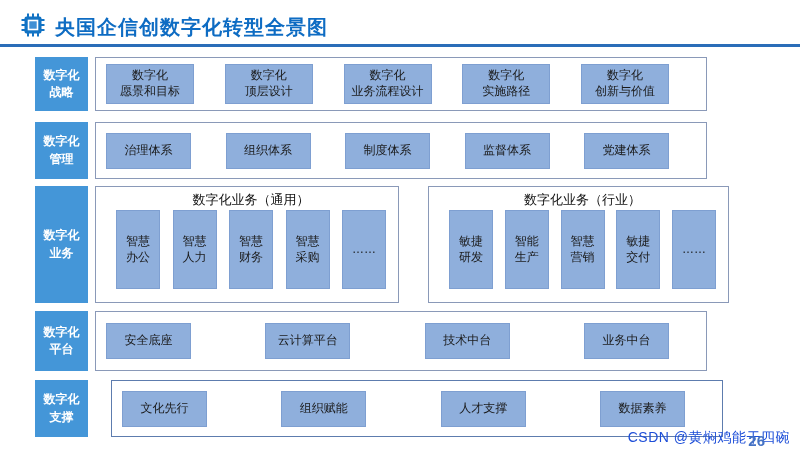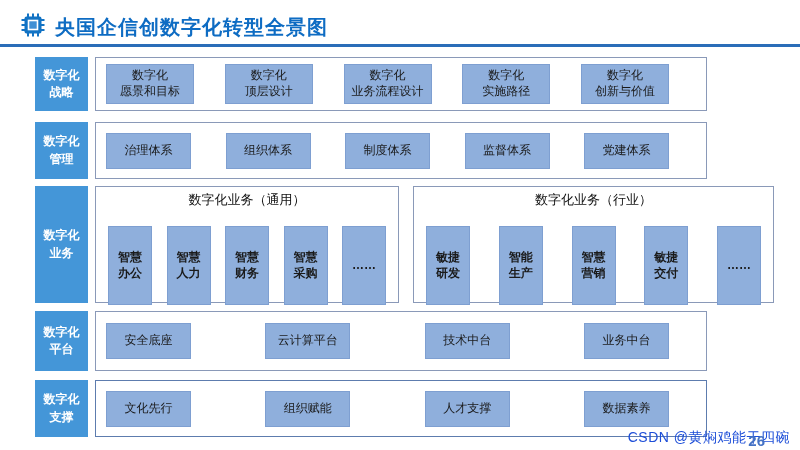--- a/index.html
+++ b/index.html
@@ -81,44 +81,44 @@
     white-space: pre-line;
     line-height: 1.3;
   }
   .hbox.tall { width: 88px; height: 40px; }
   
   .r1 { top: 57px;  height: 54px; }
   .r2 { top: 122px; height: 57px; }
   .r3 { top: 186px; height: 117px; }
   .r4 { top: 311px; height: 60px; }
   .r5 { top: 380px; height: 57px; }
-  .row-container.r5d { border-color: #5d7cae; }
+  .row-container.r5d { border-color: #5d7cae; margin-left: 16px; }
   
   .biz-group {
     position: absolute;
     top: 186px;
     height: 117px;
     border: 1px solid #8a99b8;
     background: #ffffff;
+    padding-left: 8px;
   }
   .biz-group.g1 { left: 95px;  width: 304px; }
-  .biz-group.g2 { left: 413px; width: 361px; }
+  .biz-group.g2 { left: 428px; width: 301px; }
   .biz-title {
     margin-top: 4px;
     text-align: center;
     font-size: 13px;
     color: #111111;
     white-space: nowrap;
   }
   .biz-boxes {
     display: flex;
     justify-content: space-between;
     padding: 0 12px;
-    margin-top: 17px;
-    font-weight: bold;
+    margin-top: 1px;
   }
   .vbox {
     width: 44px;
     height: 79px;
     background: #8fafdc;
     border: 1px solid #7e9fd1;
     color: #1a1a1a;
     font-size: 12px;
     display: flex;
     align-items: center;

